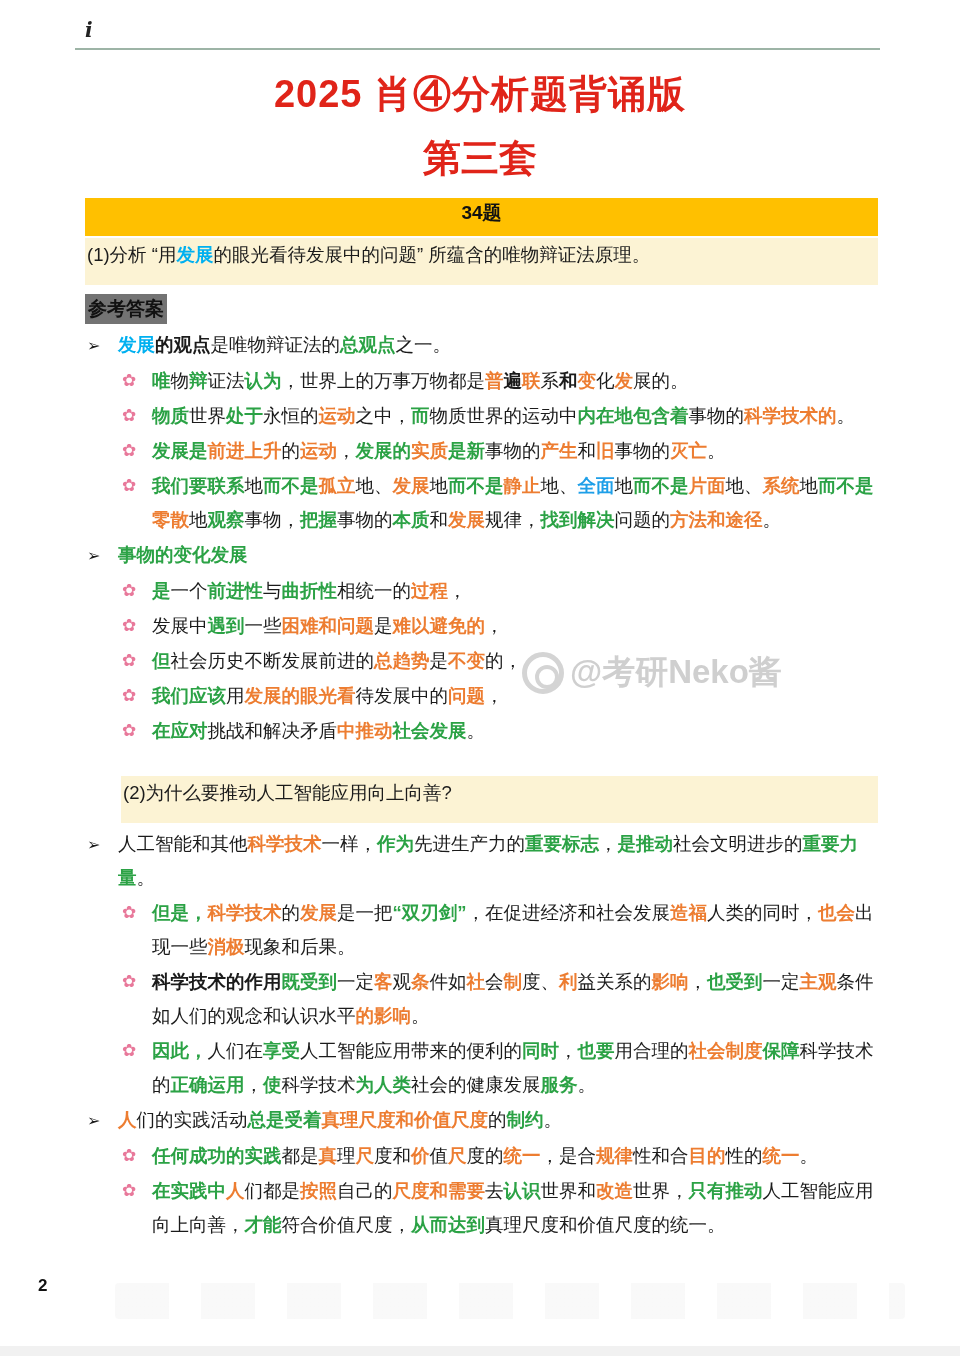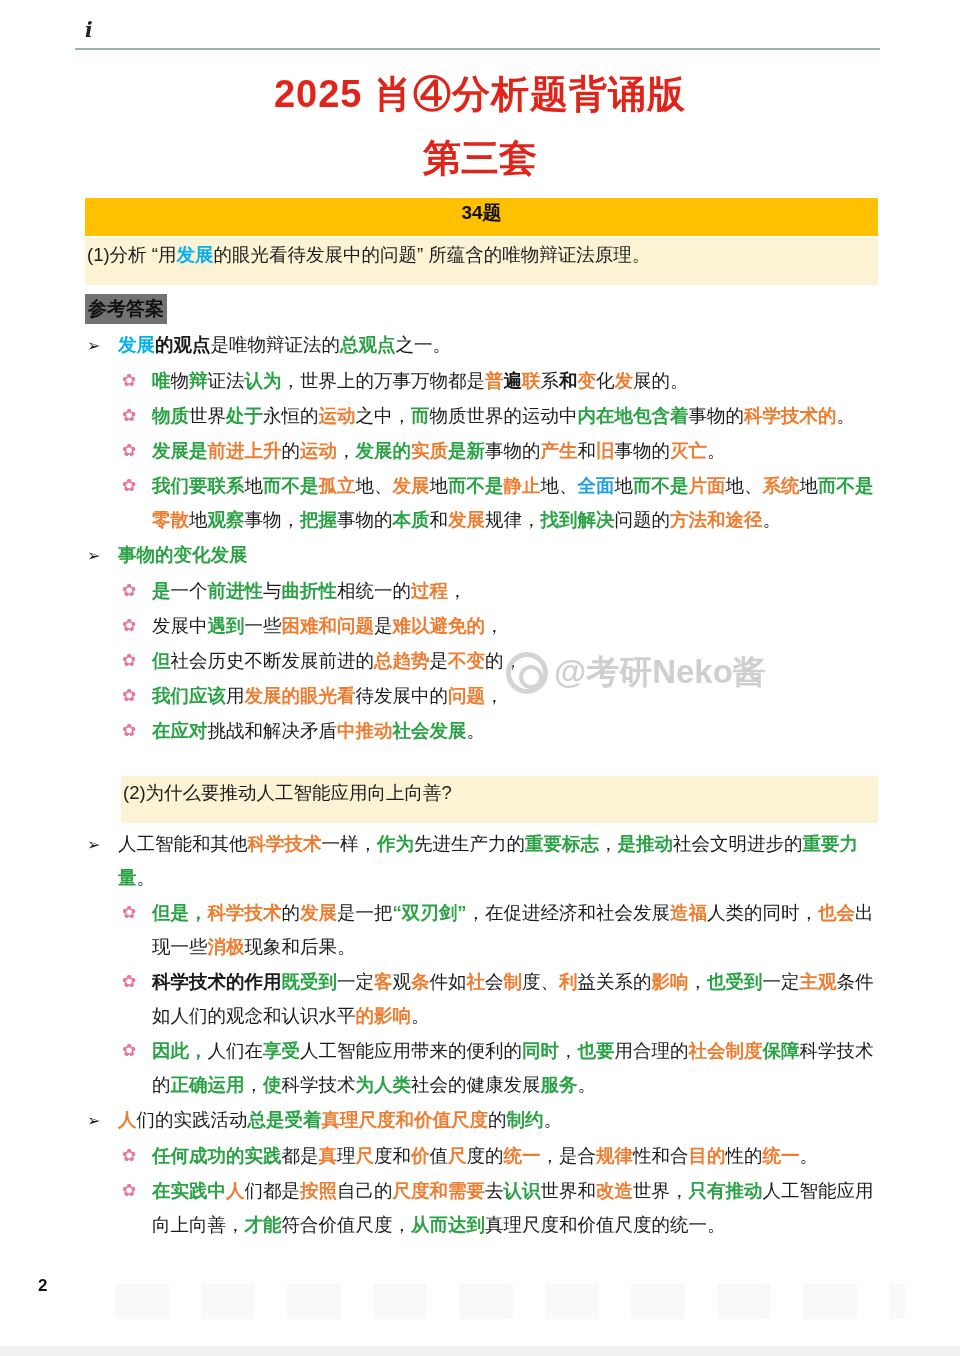--- a/index.html
+++ b/index.html
@@ -67,21 +67,21 @@
   .rich{flex:1 1 auto;}
   .c-k{color:#1b1b1b;}
   .c-g{color:#2ba245;text-align:center;}
   .c-o{color:#ed7d31;}
   .c-b{color:#1e9fe8;margin-top:7px;}
   .c-c{color:#00b0f0;}
   .bd{font-weight:bold;}
   .q2-gap{margin-top:28px;margin-left:36px;}
   
   .watermark{
-    position:absolute;top:650px;left:506px;
+    position:absolute;top:650px;left:522px;
     display:flex;align-items:center;
     color:#c7c7c7;opacity:.85;
     font-size:33px;font-weight:bold;
     pointer-events:none;
     white-space:nowrap;
   }
   .watermark .wm-logo{
     width:42px;height:42px;margin-right:6px;
     border:5px solid #cdcdcd;border-radius:50%;
     box-sizing:border-box;position:relative;

